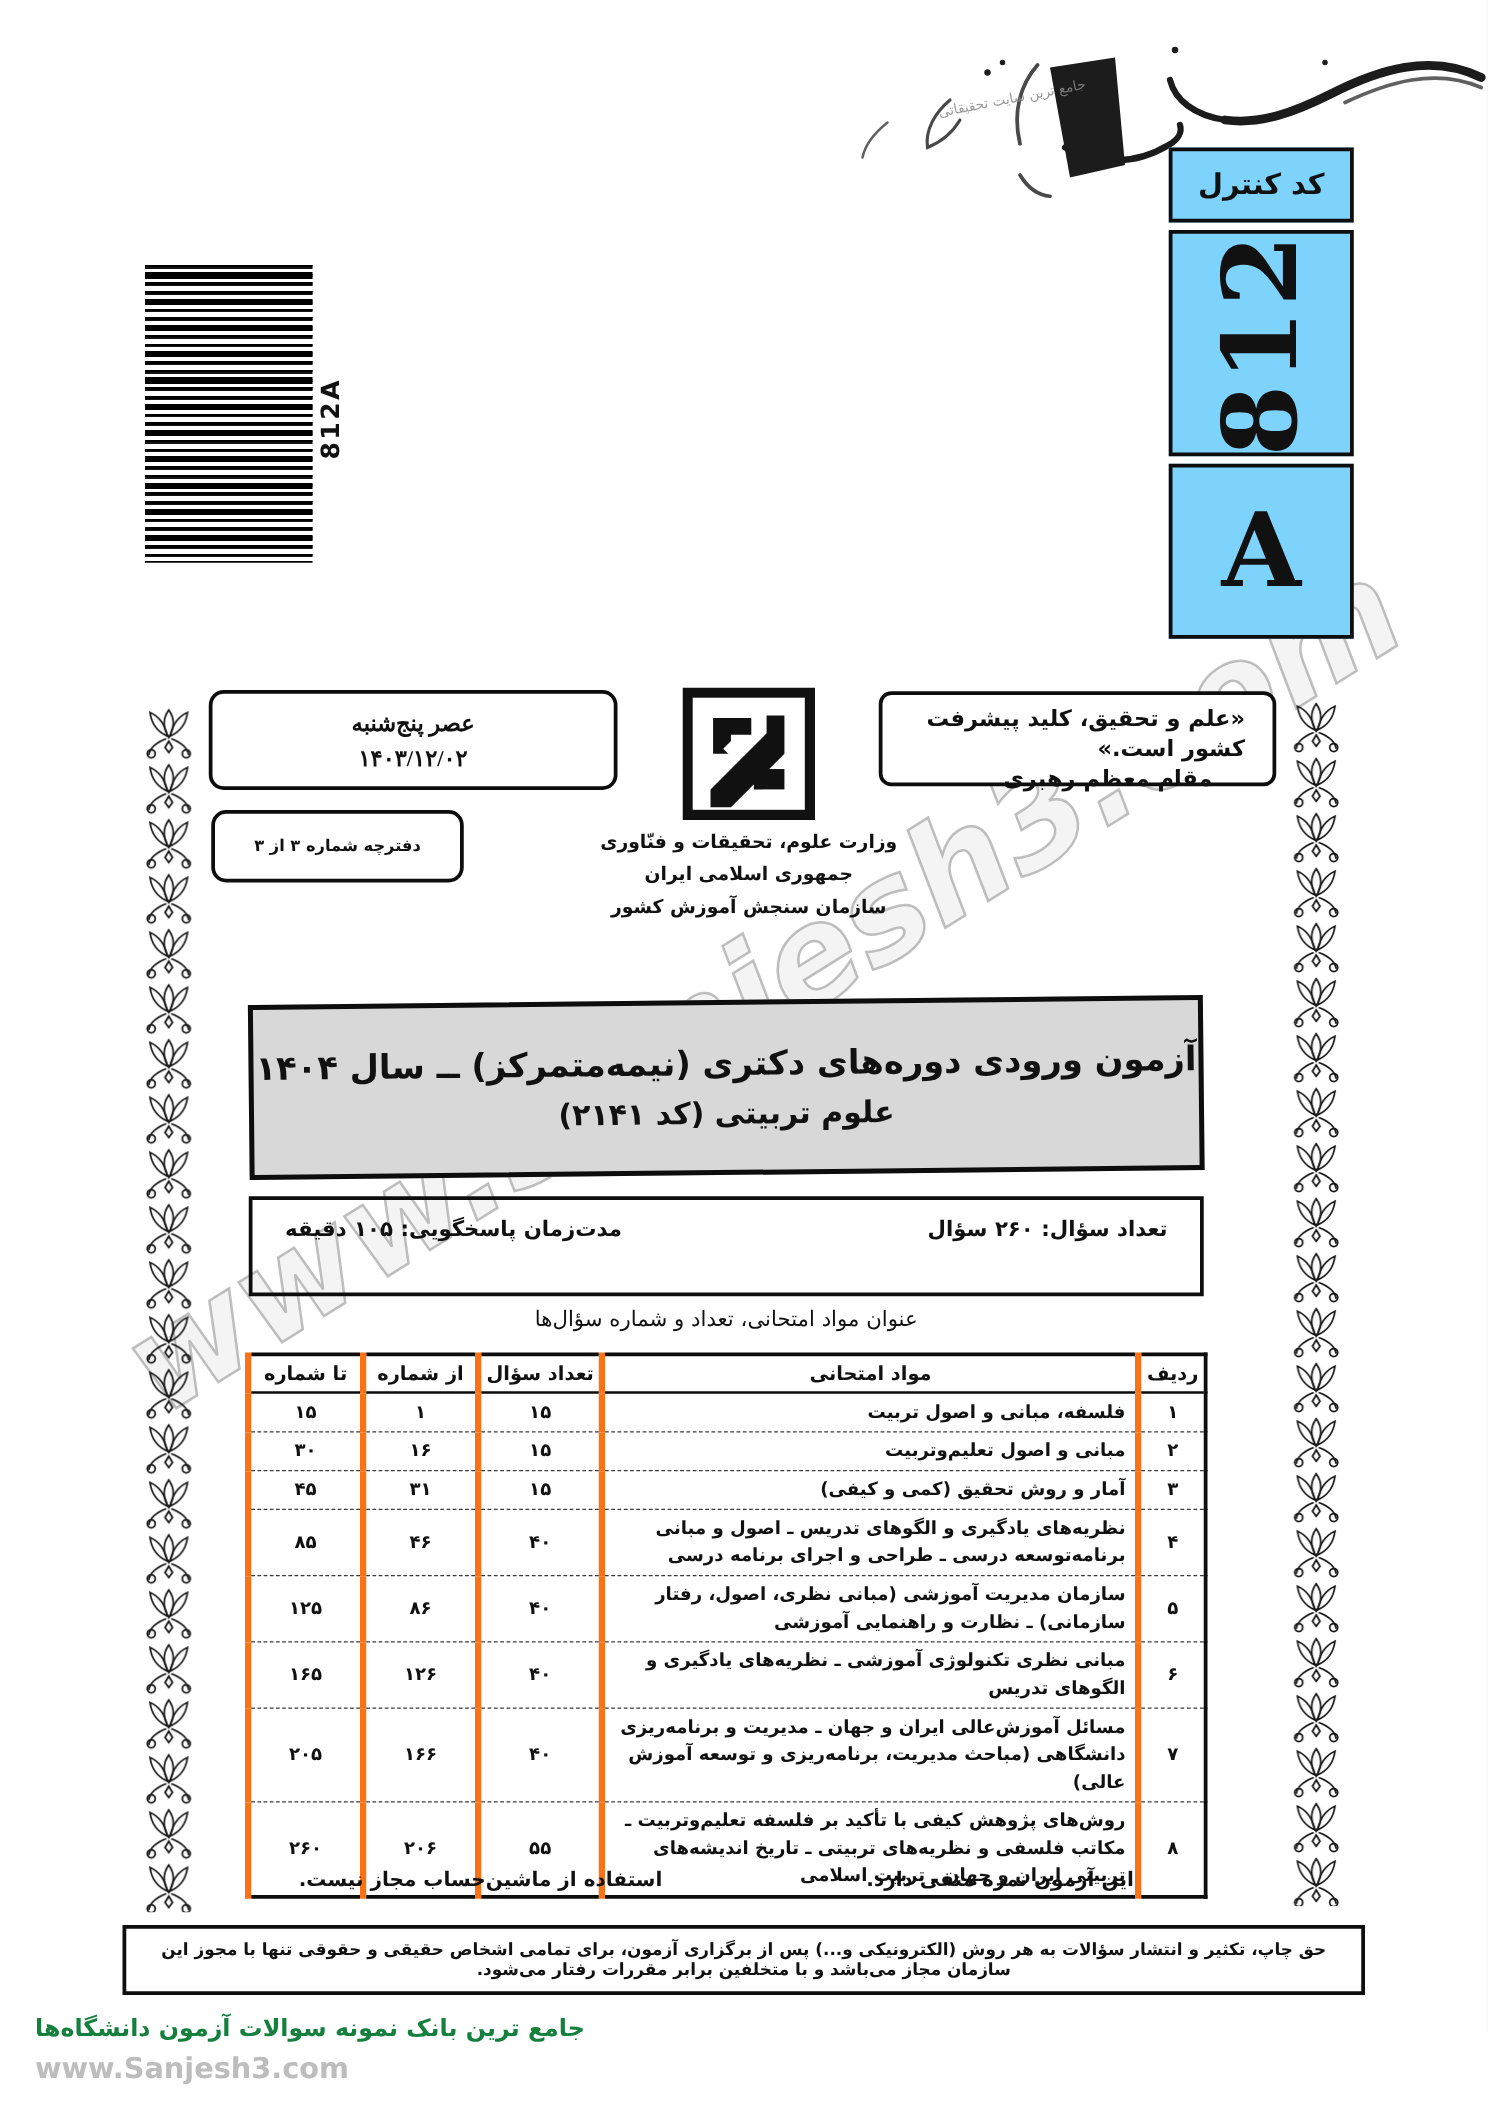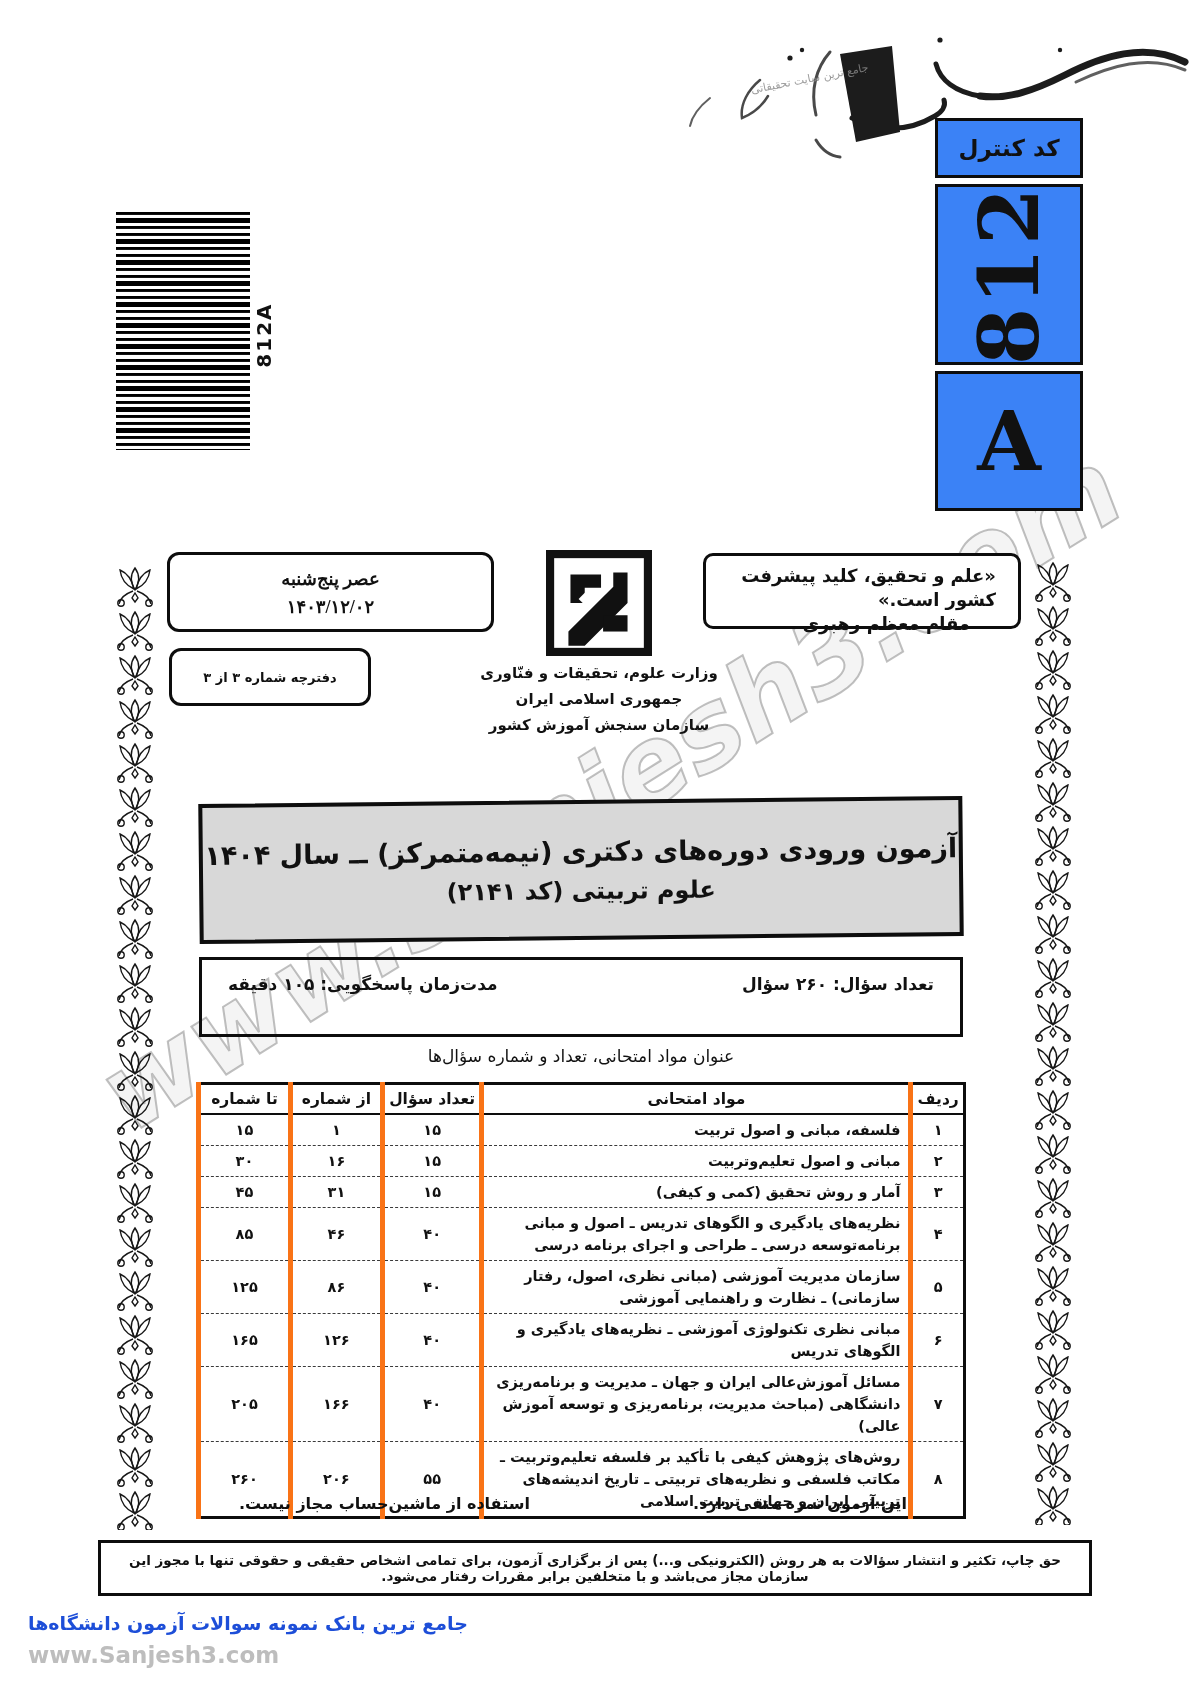--- a/index.html
+++ b/index.html
@@ -12,21 +12,21 @@
   .abs { position:absolute; }
 
   
   .calli { left:640px; top:20px; width:550px; height:140px; }
   .calli-tag {
     left:690px; top:78px; width:180px; color:#8a8a8a; font-size:11px;
     transform:rotate(-11deg); text-align:right; direction:rtl; opacity:.85;
   }
 
   
-  .ctl-box { left:935px; width:148px; border:3px solid #0d0d0d; background:#3b82f6;
+  .ctl-box { left:935px; width:148px; border:3px solid #0d0d0d; background:#7dd3fc;
              display:flex; align-items:center; justify-content:center; }
   .ctl-label { top:118px; height:60px; font-size:23px; font-weight:bold; direction:rtl; }
   .ctl-code  { top:184px; height:181px; }
   .ctl-code span { transform:rotate(-90deg); font-family:"DejaVu Serif", serif;
                    font-size:82px; font-weight:bold; letter-spacing:3px; }
   .ctl-series { top:371px; height:140px; }
   .ctl-series span { font-family:"DejaVu Serif", serif; font-size:82px; font-weight:bold; }
 
   
   .barcode {
@@ -94,21 +94,21 @@
   
   .notes-row { left:199px; top:1494px; width:764px; direction:rtl;
                display:flex; justify-content:space-between; padding:0 56px 0 40px;
                font-size:16px; font-weight:bold; }
   .copy-banner {
     left:98px; top:1540px; width:994px; height:56px; border:3px solid #0d0d0d;
     display:flex; align-items:center; justify-content:center; direction:rtl;
     font-size:13.5px; font-weight:bold; letter-spacing:-.2px; padding:0 10px; text-align:center;
   }
   .site-footer { left:28px; top:1612px; width:520px; }
-  .site-footer .tg { direction:rtl; text-align:left; font-size:19px; font-weight:bold; color:#1d4ed8; }
+  .site-footer .tg { direction:rtl; text-align:left; font-size:19px; font-weight:bold; color:#15803d; }
   .site-footer .url { font-size:23px; font-weight:bold; color:#bdbdbd; margin-top:8px; }
 
   
   .watermark {
     left:110px; top:470px; width:1000px; height:640px; pointer-events:none;
     display:flex; align-items:center; justify-content:center;
     transform:rotate(-32deg); font-size:108px; font-weight:bold; font-style:italic;
     color:rgba(150,150,150,.10); -webkit-text-stroke:2px rgba(130,130,130,.5);
     white-space:nowrap;
   }

